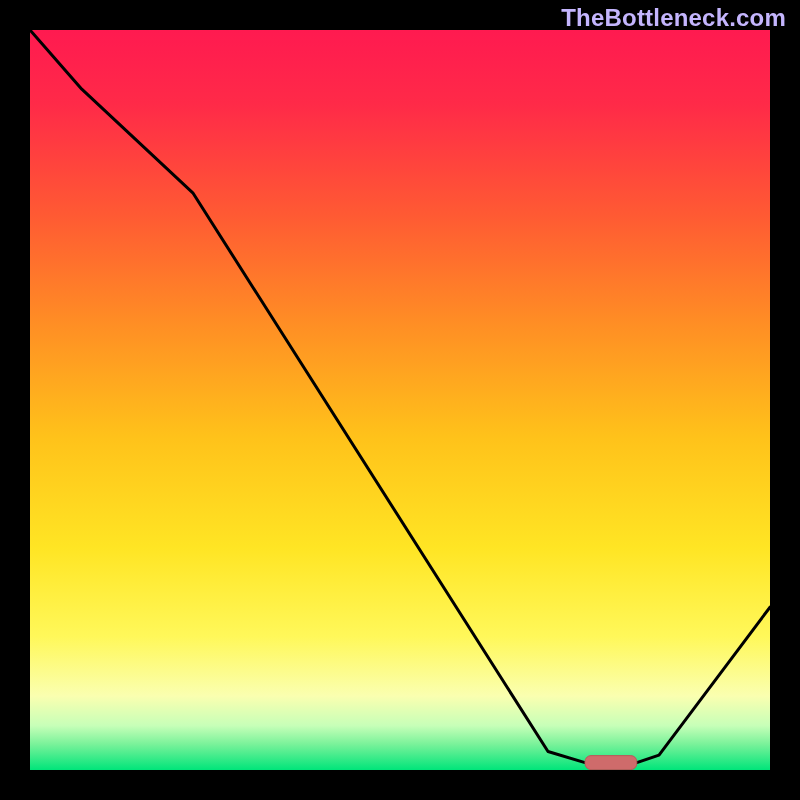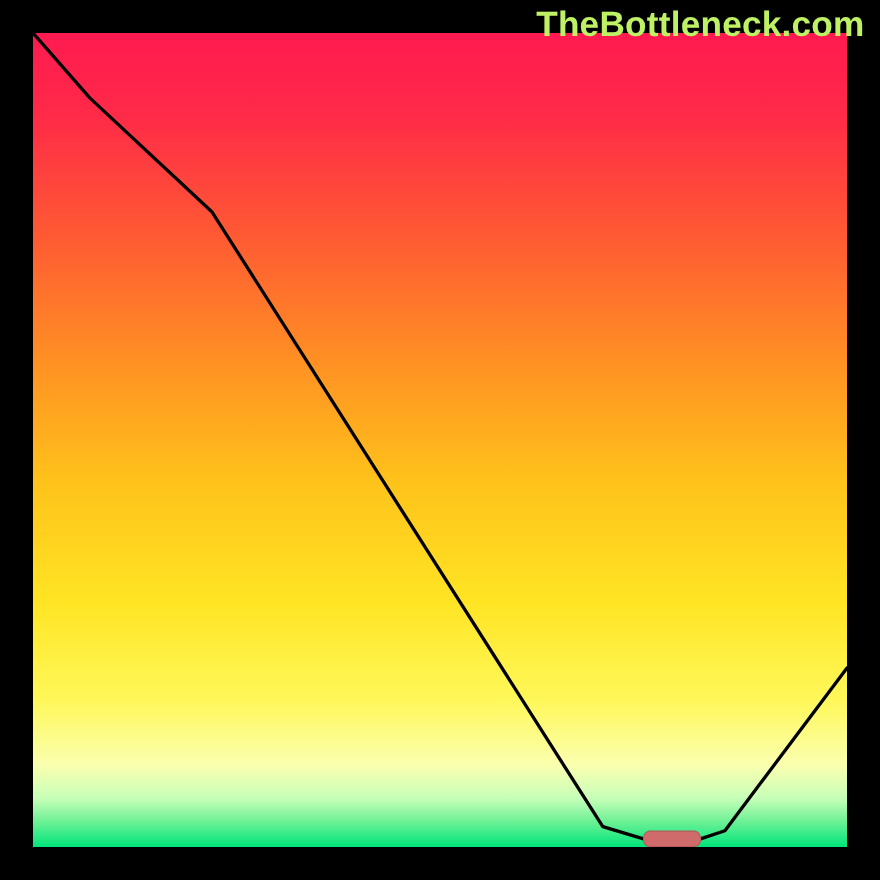--- a/index.html
+++ b/index.html
@@ -13,23 +13,23 @@
   .container {
     position: relative;
     width: 800px;
     height: 800px;
   }
   .watermark {
     position: absolute;
     top: 4px;
     right: 14px;
     font-family: Arial, Helvetica, sans-serif;
-    font-size: 32px;
+    font-size: 24px;
     font-weight: bold;
-    color: #bef264;
+    color: #c4b5fd;
     letter-spacing: 0.2px;
     z-index: 5;
   }
   .plot {
     position: absolute;
     left: 30px;
     top: 30px;
     width: 740px;
     height: 740px;
   }

